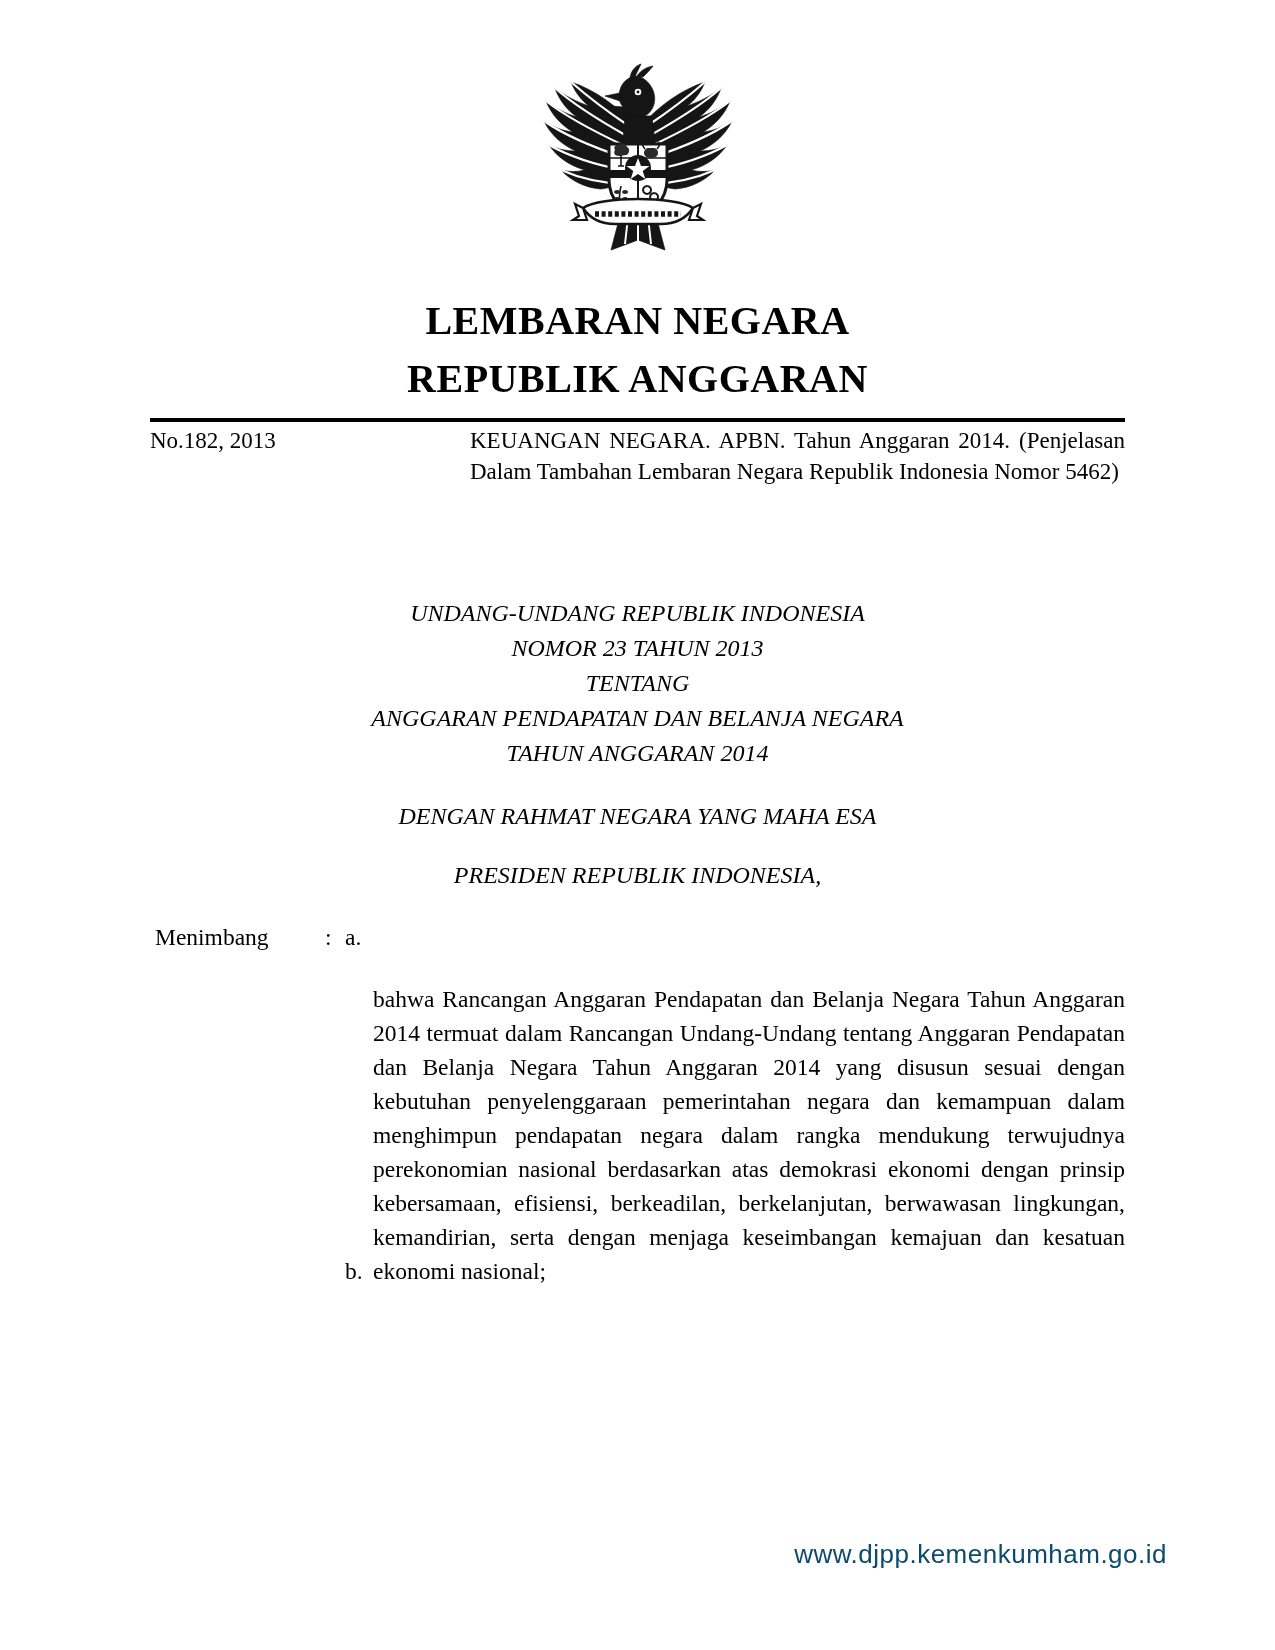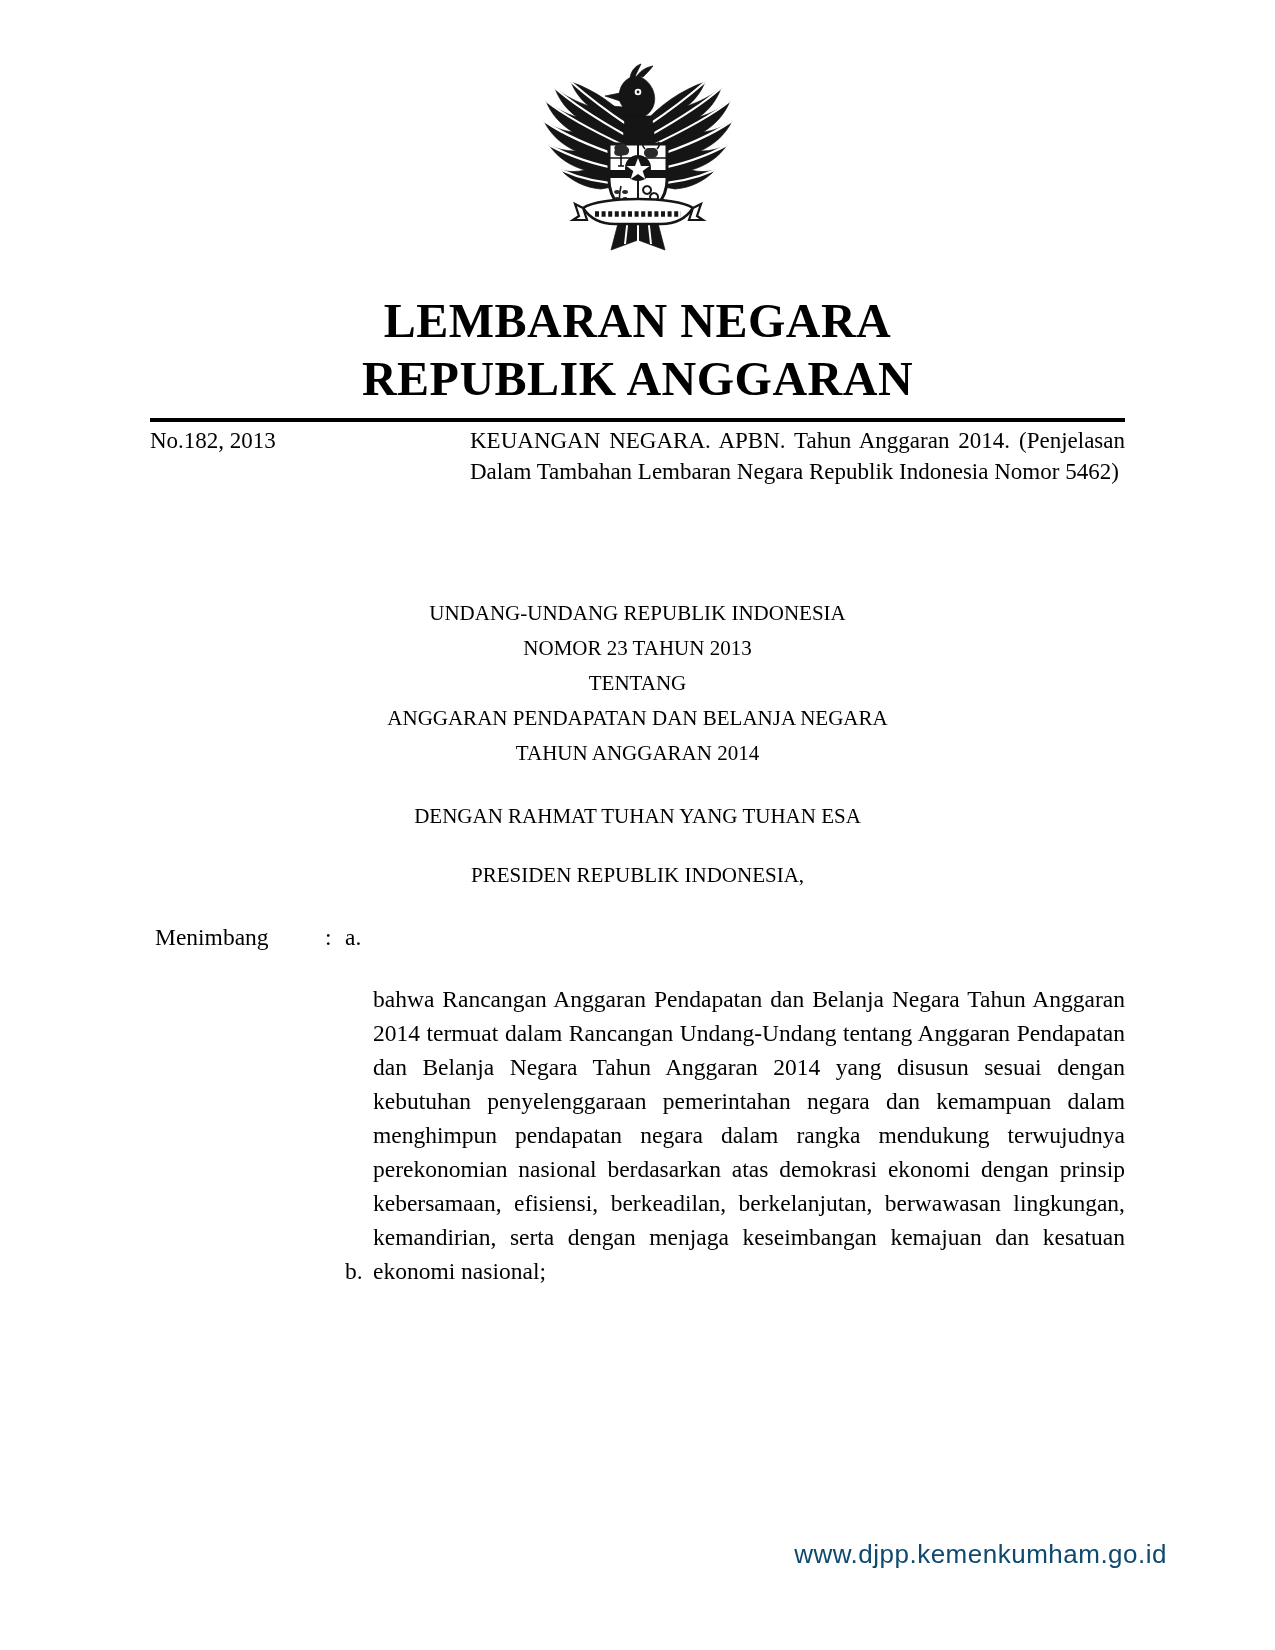--- a/index.html
+++ b/index.html
@@ -44,21 +44,21 @@
   .masthead {
     position: absolute;
     left: 150px;
     top: 292px;
     width: 975px;
     text-align: center;
   }
   .masthead .line {
     font-family: "Liberation Serif", "DejaVu Serif", serif;
     font-weight: bold;
-    font-size: 48px;
+    font-size: 40px;
     line-height: 58px;
     letter-spacing: 0.5px;
     white-space: nowrap;
   }
   .rule {
     position: absolute;
     left: 150px;
     top: 418px;
     width: 975px;
     height: 4px;
@@ -93,23 +93,24 @@
 
   
   .titleblock {
     position: absolute;
     left: 150px;
     top: 596px;
     width: 975px;
     text-align: center;
   }
   .titleblock .tline {
-    font-size: 21px;
+    font-size: 24px;
     line-height: 35px;
     white-space: nowrap;
+    font-style: italic;
   }
   .titleblock .gap-top {
     margin-top: 28px;
   }
   .titleblock .gap-top2 {
     margin-top: 24px;
   }
 
   
   .considering {
@@ -256,21 +257,21 @@
     <div class="ref-no">No.182, 2013</div>
     <div class="ref-desc">KEUANGAN NEGARA. APBN. Tahun Anggaran 2014. (Penjelasan Dalam Tambahan Lembaran Negara Republik Indonesia Nomor 5462)</div>
   </div>
 
   <div class="titleblock">
     <div class="tline">UNDANG-UNDANG REPUBLIK INDONESIA</div>
     <div class="tline">NOMOR 23 TAHUN 2013</div>
     <div class="tline">TENTANG</div>
     <div class="tline">ANGGARAN PENDAPATAN DAN BELANJA NEGARA</div>
     <div class="tline">TAHUN ANGGARAN 2014</div>
-    <div class="tline gap-top">DENGAN RAHMAT TUHAN YANG TUHAN ESA</div>
+    <div class="tline gap-top">DENGAN RAHMAT NEGARA YANG MAHA ESA</div>
     <div class="tline gap-top2">PRESIDEN REPUBLIK INDONESIA,</div>
   </div>
 
   <div class="considering">
     <div class="cons-row">
       <span class="cons-label">Menimbang</span>
       <span class="cons-colon">:</span>
       <span class="cons-letter">a.</span>
     </div>
     <div class="cons-row second">

